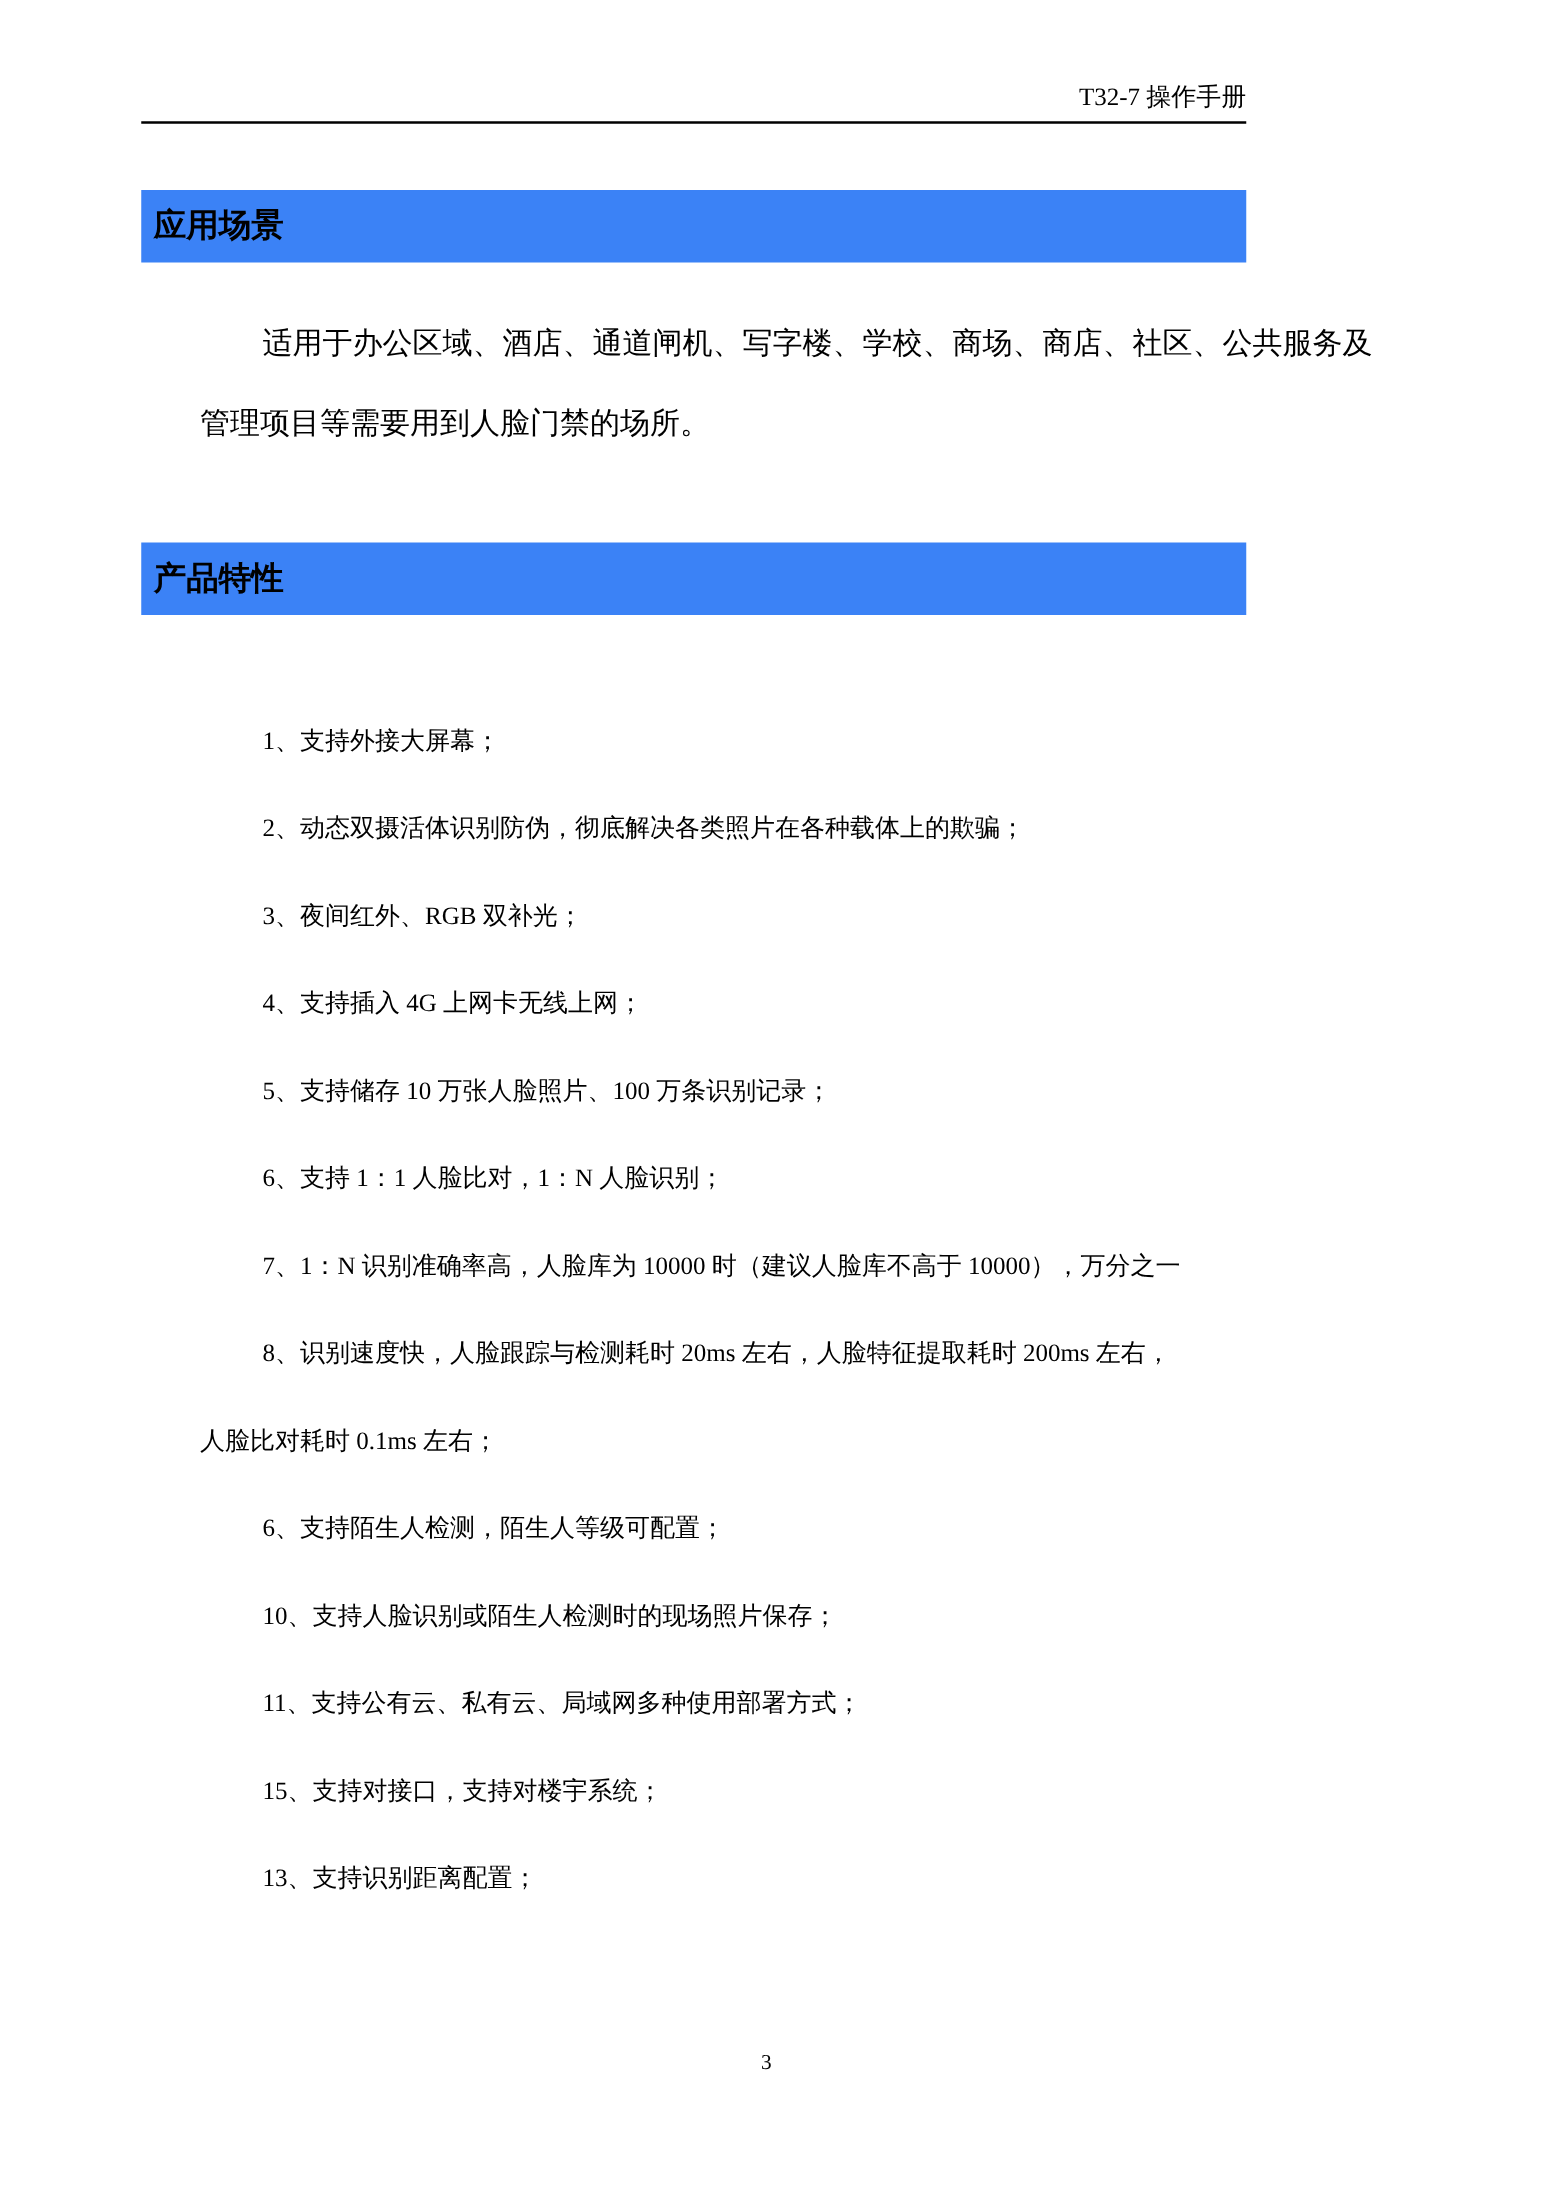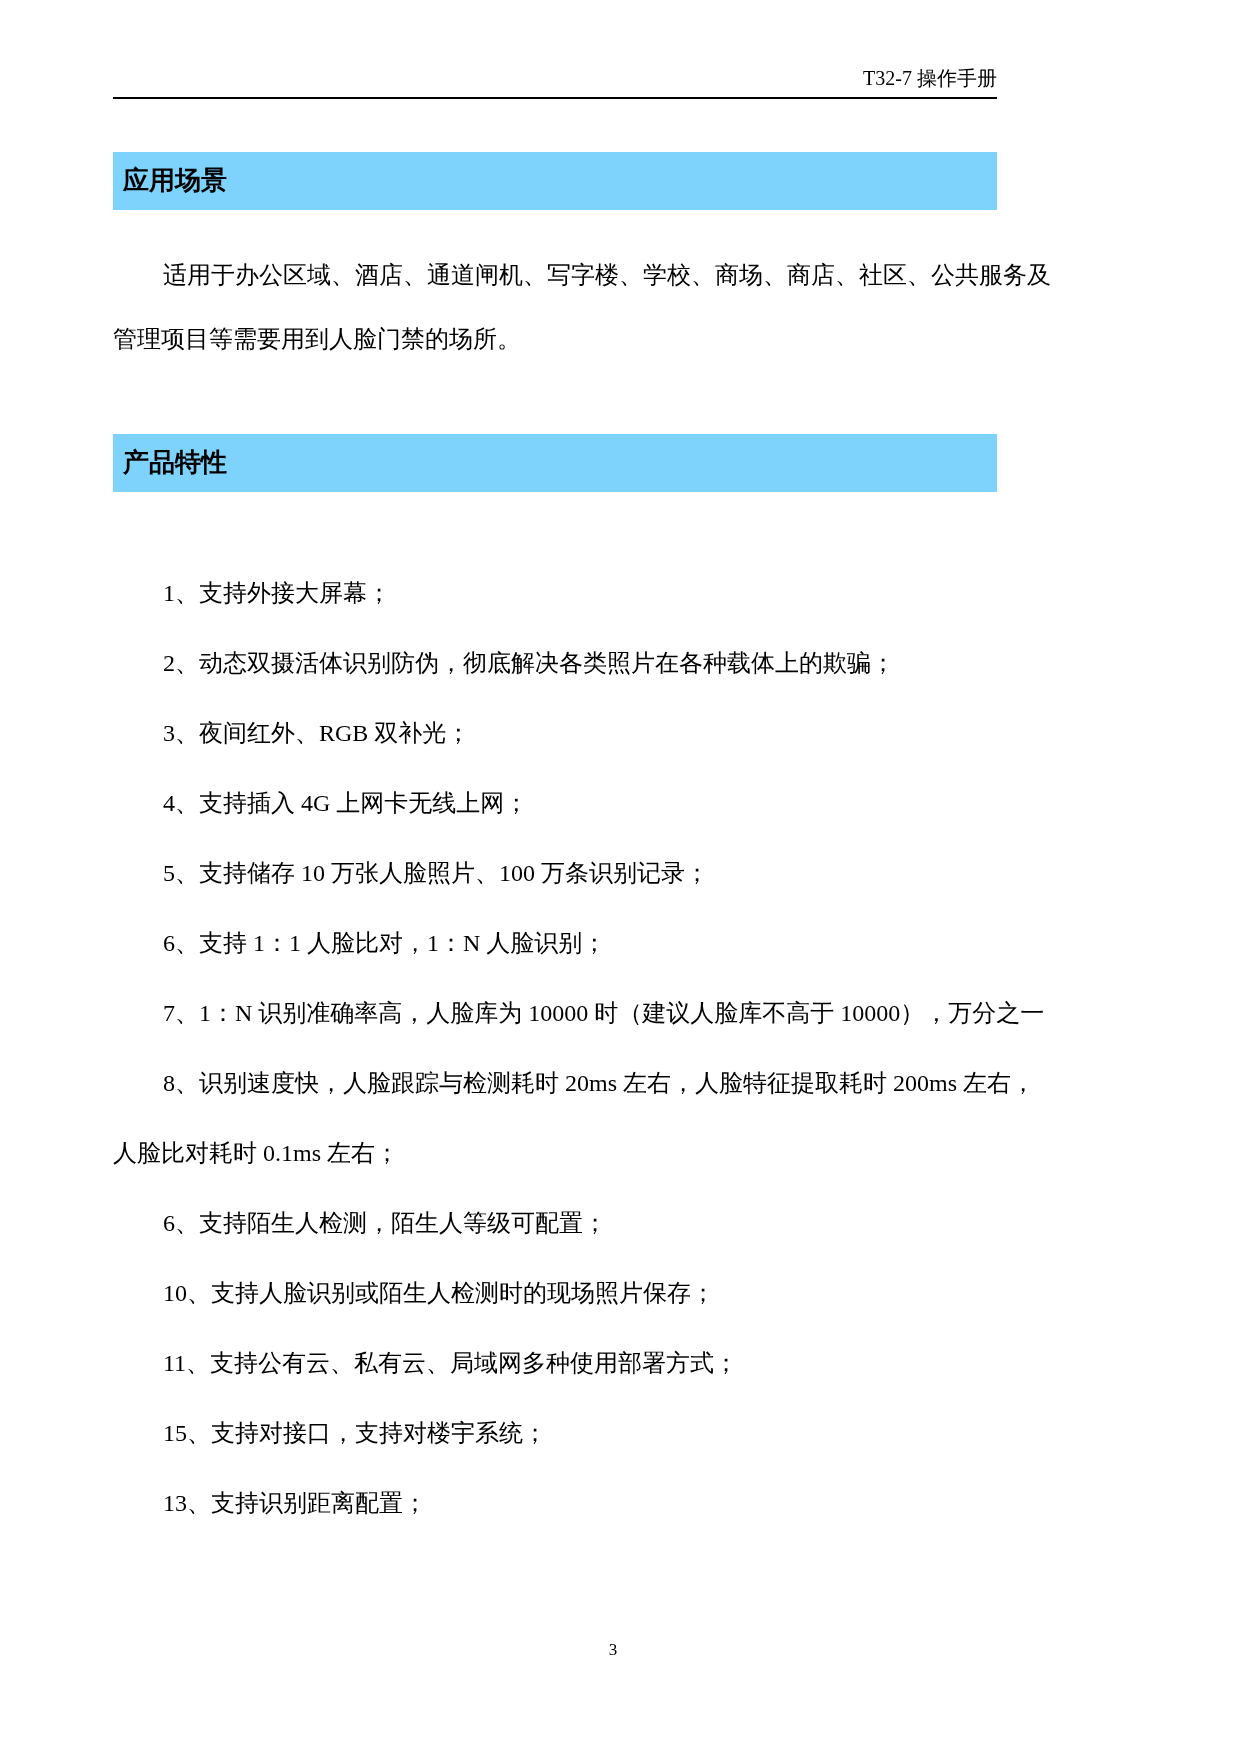--- a/index.html
+++ b/index.html
@@ -28,21 +28,21 @@
     top: 97px;
     width: 884px;
     height: 2px;
     background: #000000;
   }
   .section-banner {
     position: absolute;
     left: 113px;
     width: 874px;
     height: 58px;
-    background: #7dd3fc;
+    background: #3b82f6;
     padding-left: 10px;
     font-size: 26px;
     font-weight: bold;
     line-height: 58px;
     white-space: nowrap;
   }
   .banner-application { top: 152px; }
   .banner-features { top: 434px; }
   .scenario-text {
     position: absolute;
@@ -50,24 +50,24 @@
     top: 243px;
     width: 1000px;
     font-size: 24px;
     line-height: 64px;
   }
   .features-text {
     position: absolute;
     left: 113px;
     top: 558px;
     width: 1000px;
-    font-size: 24px;
+    font-size: 20px;
     line-height: 70px;
   }
-  .line { white-space: nowrap; }
+  .line { white-space: nowrap; margin-left: 47px; }
   .line.first { text-indent: 50px; }
   .footer-page {
     position: absolute;
     left: 113px;
     top: 1640px;
     width: 1000px;
     text-align: center;
     font-size: 17px;
   }
 </style>

